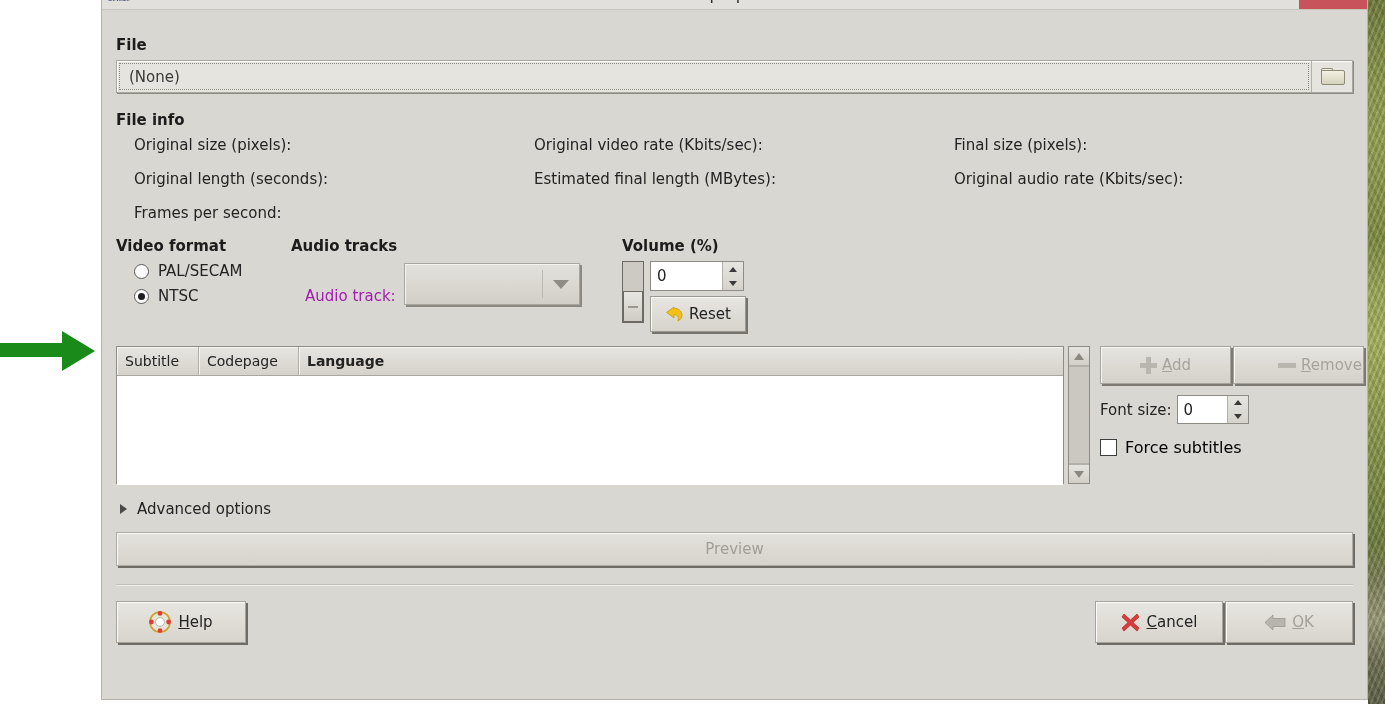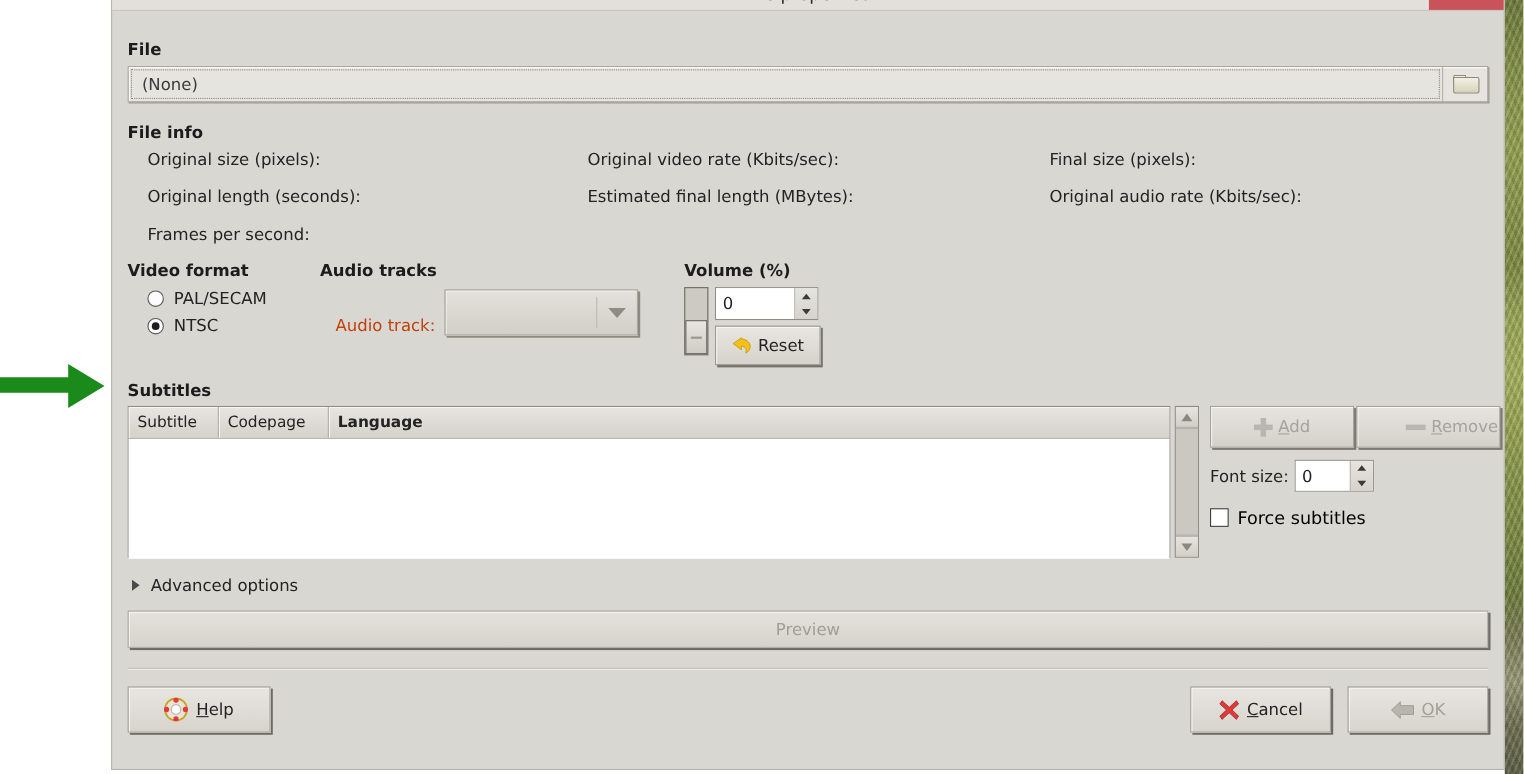--- a/index.html
+++ b/index.html
@@ -177,21 +177,21 @@
     position: relative;
     flex: 0 0 15px;
   }
   .radio.sel::after {
     content:""; position:absolute; left:3px; top:3px;
     width:7px; height:7px; border-radius:50%; background:#1d1d1d;
   }
 
   #audio-tracks { width: 325px; }
   #audio-row { display:flex; align-items:center; margin-top: 8px; padding-left: 14px; }
-  #audio-label { font-size:15px; color:#c2410c; margin-right:8px;margin-top:24px; }
+  #audio-label { font-size:15px; color:#a21caf; margin-right:8px;margin-top:24px; }
   #audio-combo {
     width: 176px; height: 42px;
     background: linear-gradient(to bottom,#e3e1dc,#d2cfc8);
     border: 1px solid #a9a69f;
     box-shadow: inset 1px 1px 0 #f4f3ef, 2px 2px 0 #8c8980;
     box-sizing: border-box;
     display:flex; align-items:center; justify-content:flex-end;
     padding-right: 10px;
   }
   #audio-combo .sep { width:1px; height:28px; background:#bcb9b2; margin-right:10px; }
@@ -388,21 +388,21 @@
     min-width: 130px;
     background: linear-gradient(to bottom,#e8e6e1,#d7d4cd);
     border: 1px solid #a6a39c;
     box-shadow: inset 1px 1px 0 #fcfbfa, 2px 2px 0 #6f6c66;
     box-sizing: border-box;
     display: flex; align-items: center; justify-content: center;
     font-size: 15px; color: #232323;
     padding: 0 16px;
   }
   #ok-btn { color: #a3a09a; justify-content: center; }
-  #action-right { margin-left: auto; display: flex; gap: 13px; }
+  #action-right { margin-left: auto; display: flex; }
   #action-right .actbtn { min-width: 128px; }
 
   .life-ico { width: 22px; height: 22px; margin-right: 7px; position: relative; }
   .x-ico { width: 19px; height: 19px; margin-right: 7px; }
   .okarrow { width: 22px; height: 17px; margin-right: 6px; }
 
   
   #annot-arrow {
     position: absolute;
     left: 0px; top: 326px;
@@ -512,21 +512,20 @@
                 </svg>
               </span>
               <span>Reset</span>
             </div>
           </div>
         </div>
       </div>
     </div>
 
     <div id="subs-section">
-      <div class="grp-title">Subtitles</div>
       <div id="subs-area">
 
         <div id="subs-list">
           <div id="subs-head">
             <div class="hc" style="flex:0 0 82px;">Subtitle</div>
             <div class="hc" style="flex:0 0 100px;">Codepage</div>
             <div class="hc" style="flex:1 1 auto;font-weight:bold;">Language</div>
           </div>
           <div id="subs-body"></div>
         </div>

